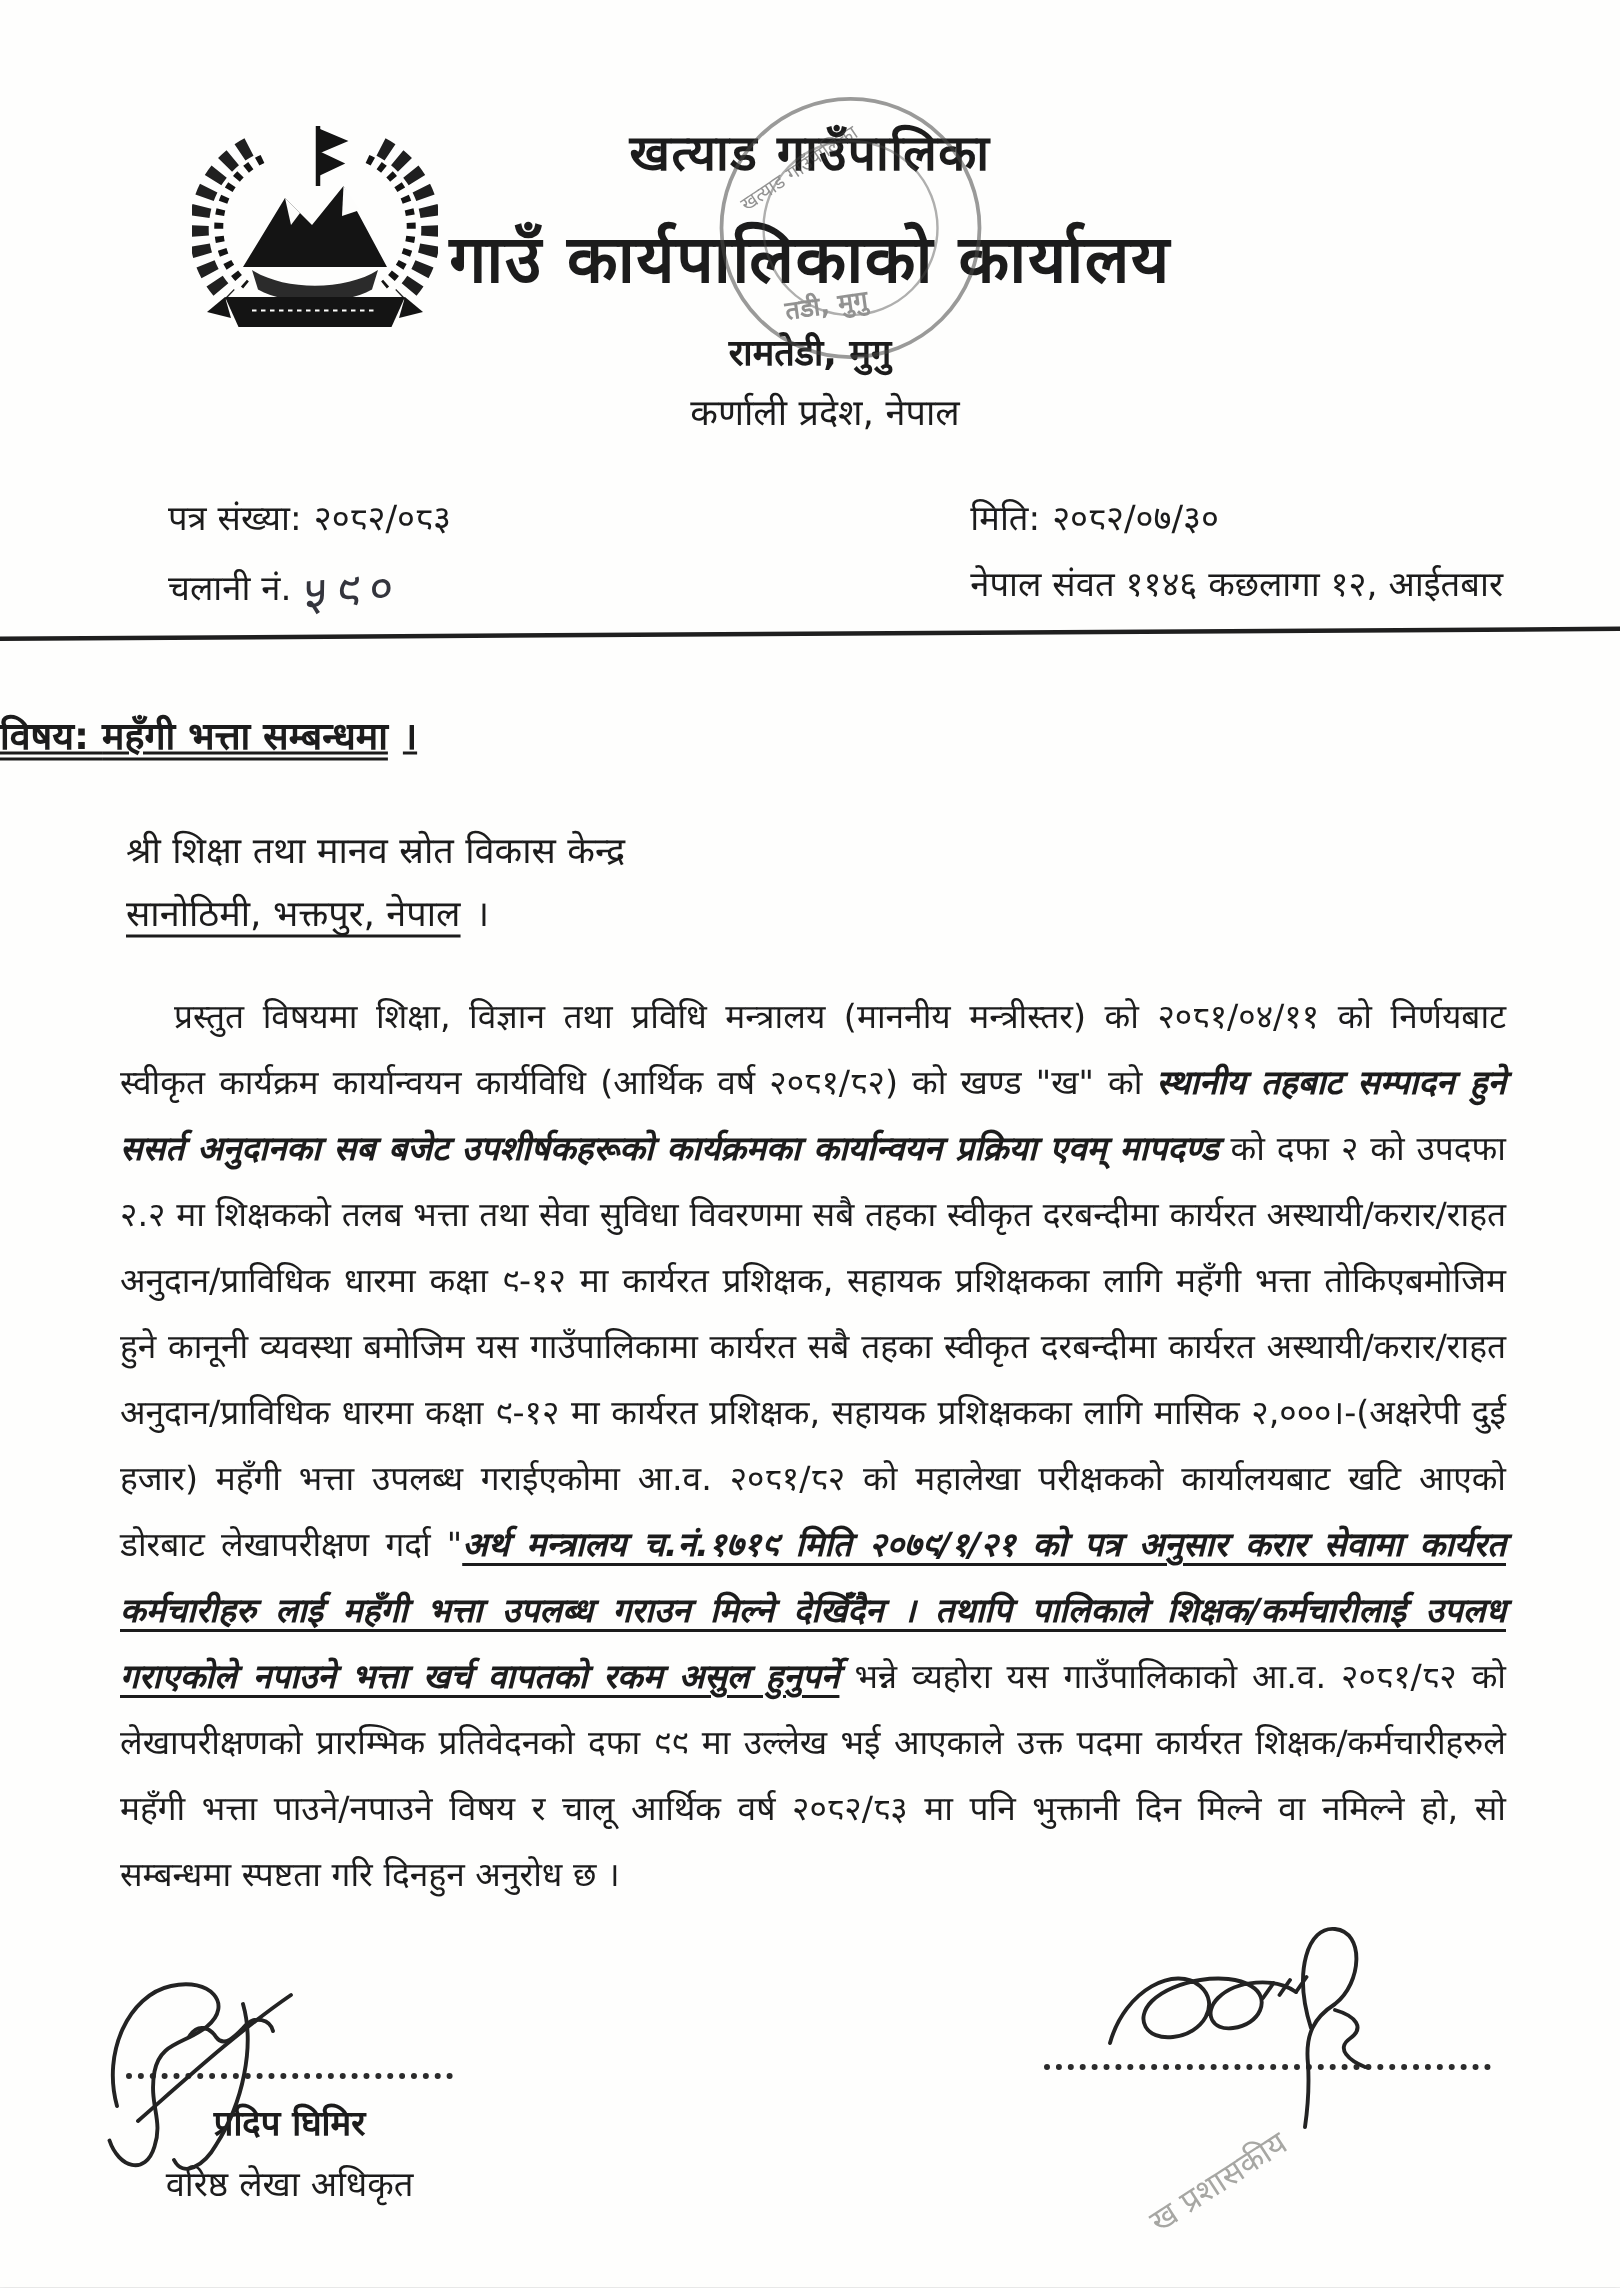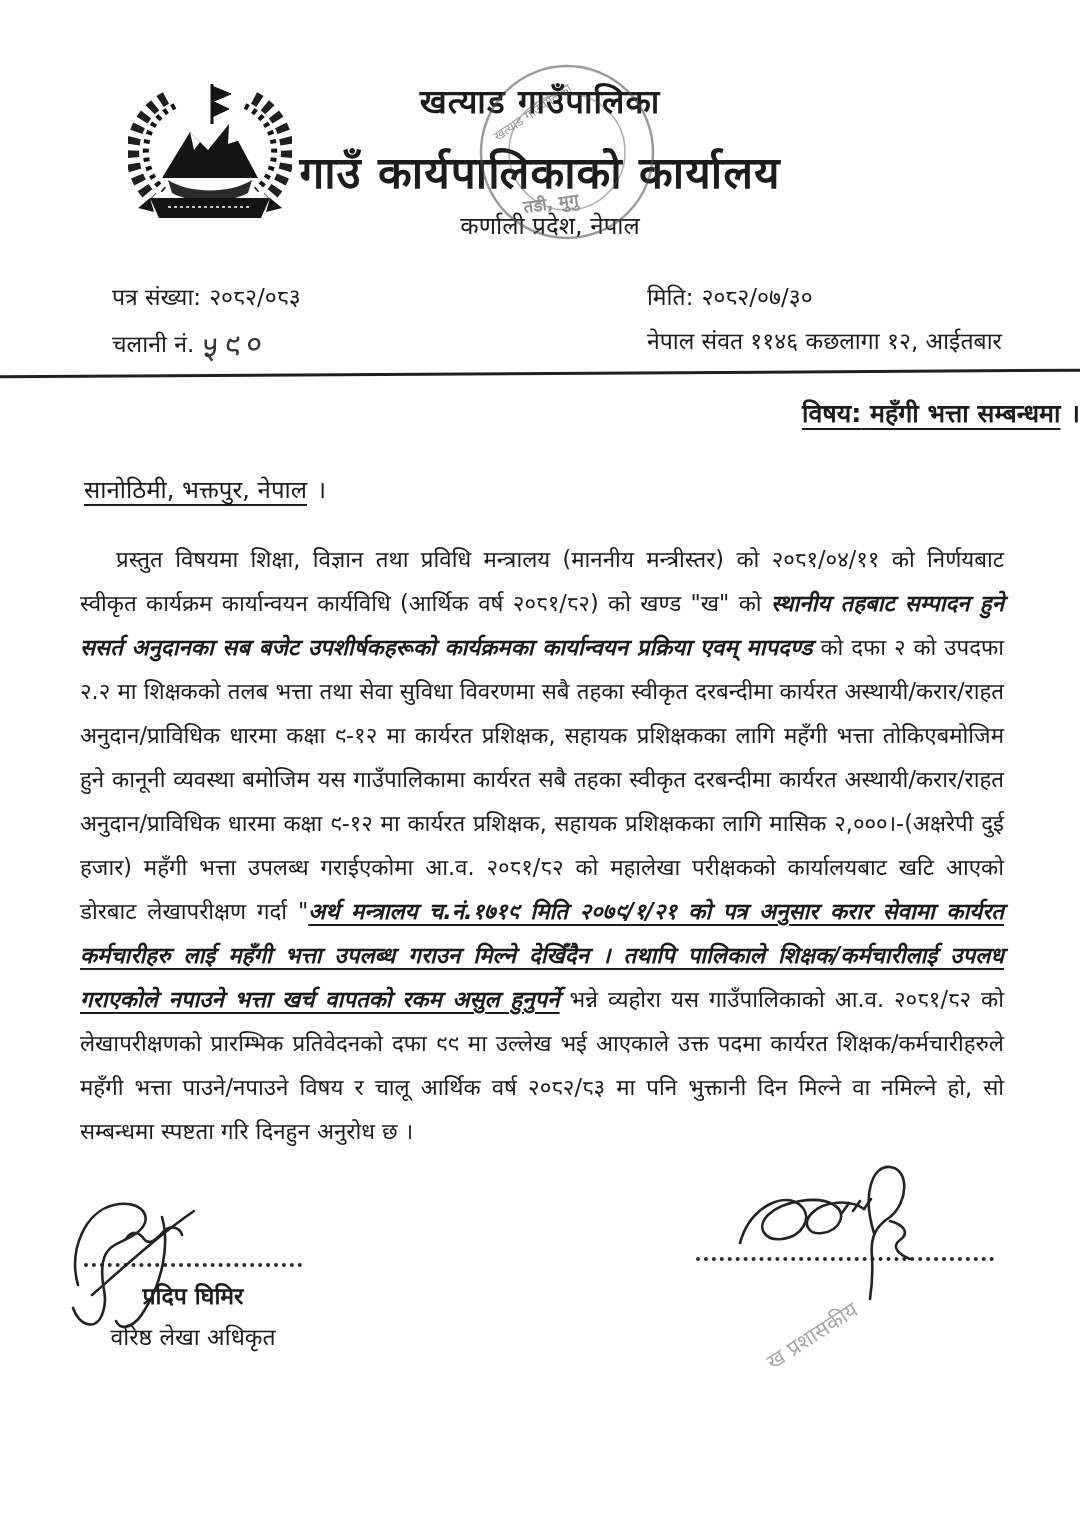--- a/index.html
+++ b/index.html
@@ -34,21 +34,21 @@
   .handwritten {
     display:inline-block; font-size:31px; letter-spacing:6px; color:#34353d;
     transform:rotate(-5deg) skewX(-6deg); font-weight:400; position:relative; top:4px;
   }
   .rule {
     border:none; border-top:3px solid #1f1f1f; margin:6px 0 0 0;
     transform:rotate(-0.35deg);
   }
 
   
-  .subject { text-align:right; margin-top:20px; font-size:25px; font-weight:600; }
+  .subject { text-align:left; margin-top:48px; font-size:25px; font-weight:600;text-decoration:underline; }
   .u { text-decoration:underline; text-underline-offset:6px; text-decoration-thickness:2px; }
   .danda { margin-left:10px; }
   .addressee { margin:40px 0 0 84px; font-size:24px; line-height:42px; font-weight:500; }
 
   
   .body-par {
     margin:26px 76px 0 80px; font-size:22.3px; line-height:44px;
     text-align:justify; text-indent:36px;
   }
   .seg-bi { font-style:italic; font-weight:700; }
@@ -114,20 +114,21 @@
 
     <svg class="header-stamp" viewBox="0 0 210 215" aria-hidden="true">
       <circle cx="105" cy="102" r="86" fill="none" stroke="#4a4a48" stroke-width="2.5"></circle>
       <circle cx="105" cy="102" r="58" fill="none" stroke="#4a4a48" stroke-width="1.6" opacity=".8"></circle>
       <text class="stamp-arc-text" transform="rotate(-34 60 70)" x="28" y="74">खत्याड गाउँपालिका</text>
       <text class="stamp-arc-text" transform="rotate(-8 70 160)" x="62" y="162" style="font-size:17px; font-weight:700;">तडी, मुगु</text>
     </svg>
 
     <div class="org-name">खत्याड गाउँपालिका</div>
     <div class="office-name">गाउँ कार्यपालिकाको कार्यालय</div>
+    <div class="address-line">रामतेडी, मुगु</div>
     <div class="region-line">कर्णाली प्रदेश, नेपाल</div>
   </div>
 
   <div class="meta">
     <div class="meta-left">
       <div class="row">
         <span class="label">पत्र संख्या:</span><span>२०८२/०८३</span>
       </div>
       <div class="row">
         <span class="label">चलानी नं.</span><span class="handwritten">५९०</span>
@@ -143,20 +144,21 @@
 
   <hr class="rule">
 
   <div class="subject">
     <span class="u">
       <span>विषय:</span>
       <span>महँगी भत्ता सम्बन्धमा</span></span><span class="danda">।</span>
   </div>
 
   <div class="addressee">
+    <div>श्री शिक्षा तथा मानव स्रोत विकास केन्द्र</div>
     <div>
       <span class="u">सानोठिमी, भक्तपुर, नेपाल</span><span class="danda">।</span>
     </div>
   </div>
 
   <p class="body-par"><span>प्रस्तुत विषयमा शिक्षा, विज्ञान तथा प्रविधि मन्त्रालय (माननीय मन्त्रीस्तर) को २०८१/०४/११ को निर्णयबाट स्वीकृत कार्यक्रम कार्यान्वयन कार्यविधि (आर्थिक वर्ष २०८१/८२) को खण्ड "ख" को </span><span class="seg-bi">स्थानीय तहबाट सम्पादन हुने ससर्त अनुदानका सब बजेट उपशीर्षकहरूको कार्यक्रमका कार्यान्वयन प्रक्रिया एवम् मापदण्ड</span><span> को दफा २ को उपदफा २.२ मा शिक्षकको तलब भत्ता तथा सेवा सुविधा विवरणमा सबै तहका स्वीकृत दरबन्दीमा कार्यरत अस्थायी/करार/राहत अनुदान/प्राविधिक धारमा कक्षा ९-१२ मा कार्यरत प्रशिक्षक, सहायक प्रशिक्षकका लागि महँगी भत्ता तोकिएबमोजिम हुने कानूनी व्यवस्था बमोजिम यस गाउँपालिकामा कार्यरत सबै तहका स्वीकृत दरबन्दीमा कार्यरत अस्थायी/करार/राहत अनुदान/प्राविधिक धारमा कक्षा ९-१२ मा कार्यरत प्रशिक्षक, सहायक प्रशिक्षकका लागि मासिक २,०००।-(अक्षरेपी दुई हजार) महँगी भत्ता उपलब्ध गराईएकोमा आ.व. २०८१/८२ को महालेखा परीक्षकको कार्यालयबाट खटि आएको डोरबाट लेखापरीक्षण गर्दा "</span><span class="seg-quote">अर्थ मन्त्रालय च.नं.१७१९ मिति २०७९/१/२१ को पत्र अनुसार करार सेवामा कार्यरत कर्मचारीहरु लाई महँगी भत्ता उपलब्ध गराउन मिल्ने देखिँदैन ।  तथापि पालिकाले शिक्षक/कर्मचारीलाई उपलध गराएकोले नपाउने भत्ता खर्च वापतको रकम असुल हुनुपर्ने</span><span> भन्ने व्यहोरा यस गाउँपालिकाको आ.व. २०८१/८२ को लेखापरीक्षणको प्रारम्भिक प्रतिवेदनको दफा ९९ मा उल्लेख भई आएकाले उक्त पदमा कार्यरत शिक्षक/कर्मचारीहरुले महँगी भत्ता पाउने/नपाउने विषय र चालू आर्थिक वर्ष २०८२/८३ मा पनि भुक्तानी दिन मिल्ने वा नमिल्ने हो, सो सम्बन्धमा स्पष्टता गरि दिनहुन अनुरोध छ ।</span></p>
 
   <div class="signatures">
 
     <div class="sig-block sig-left">

